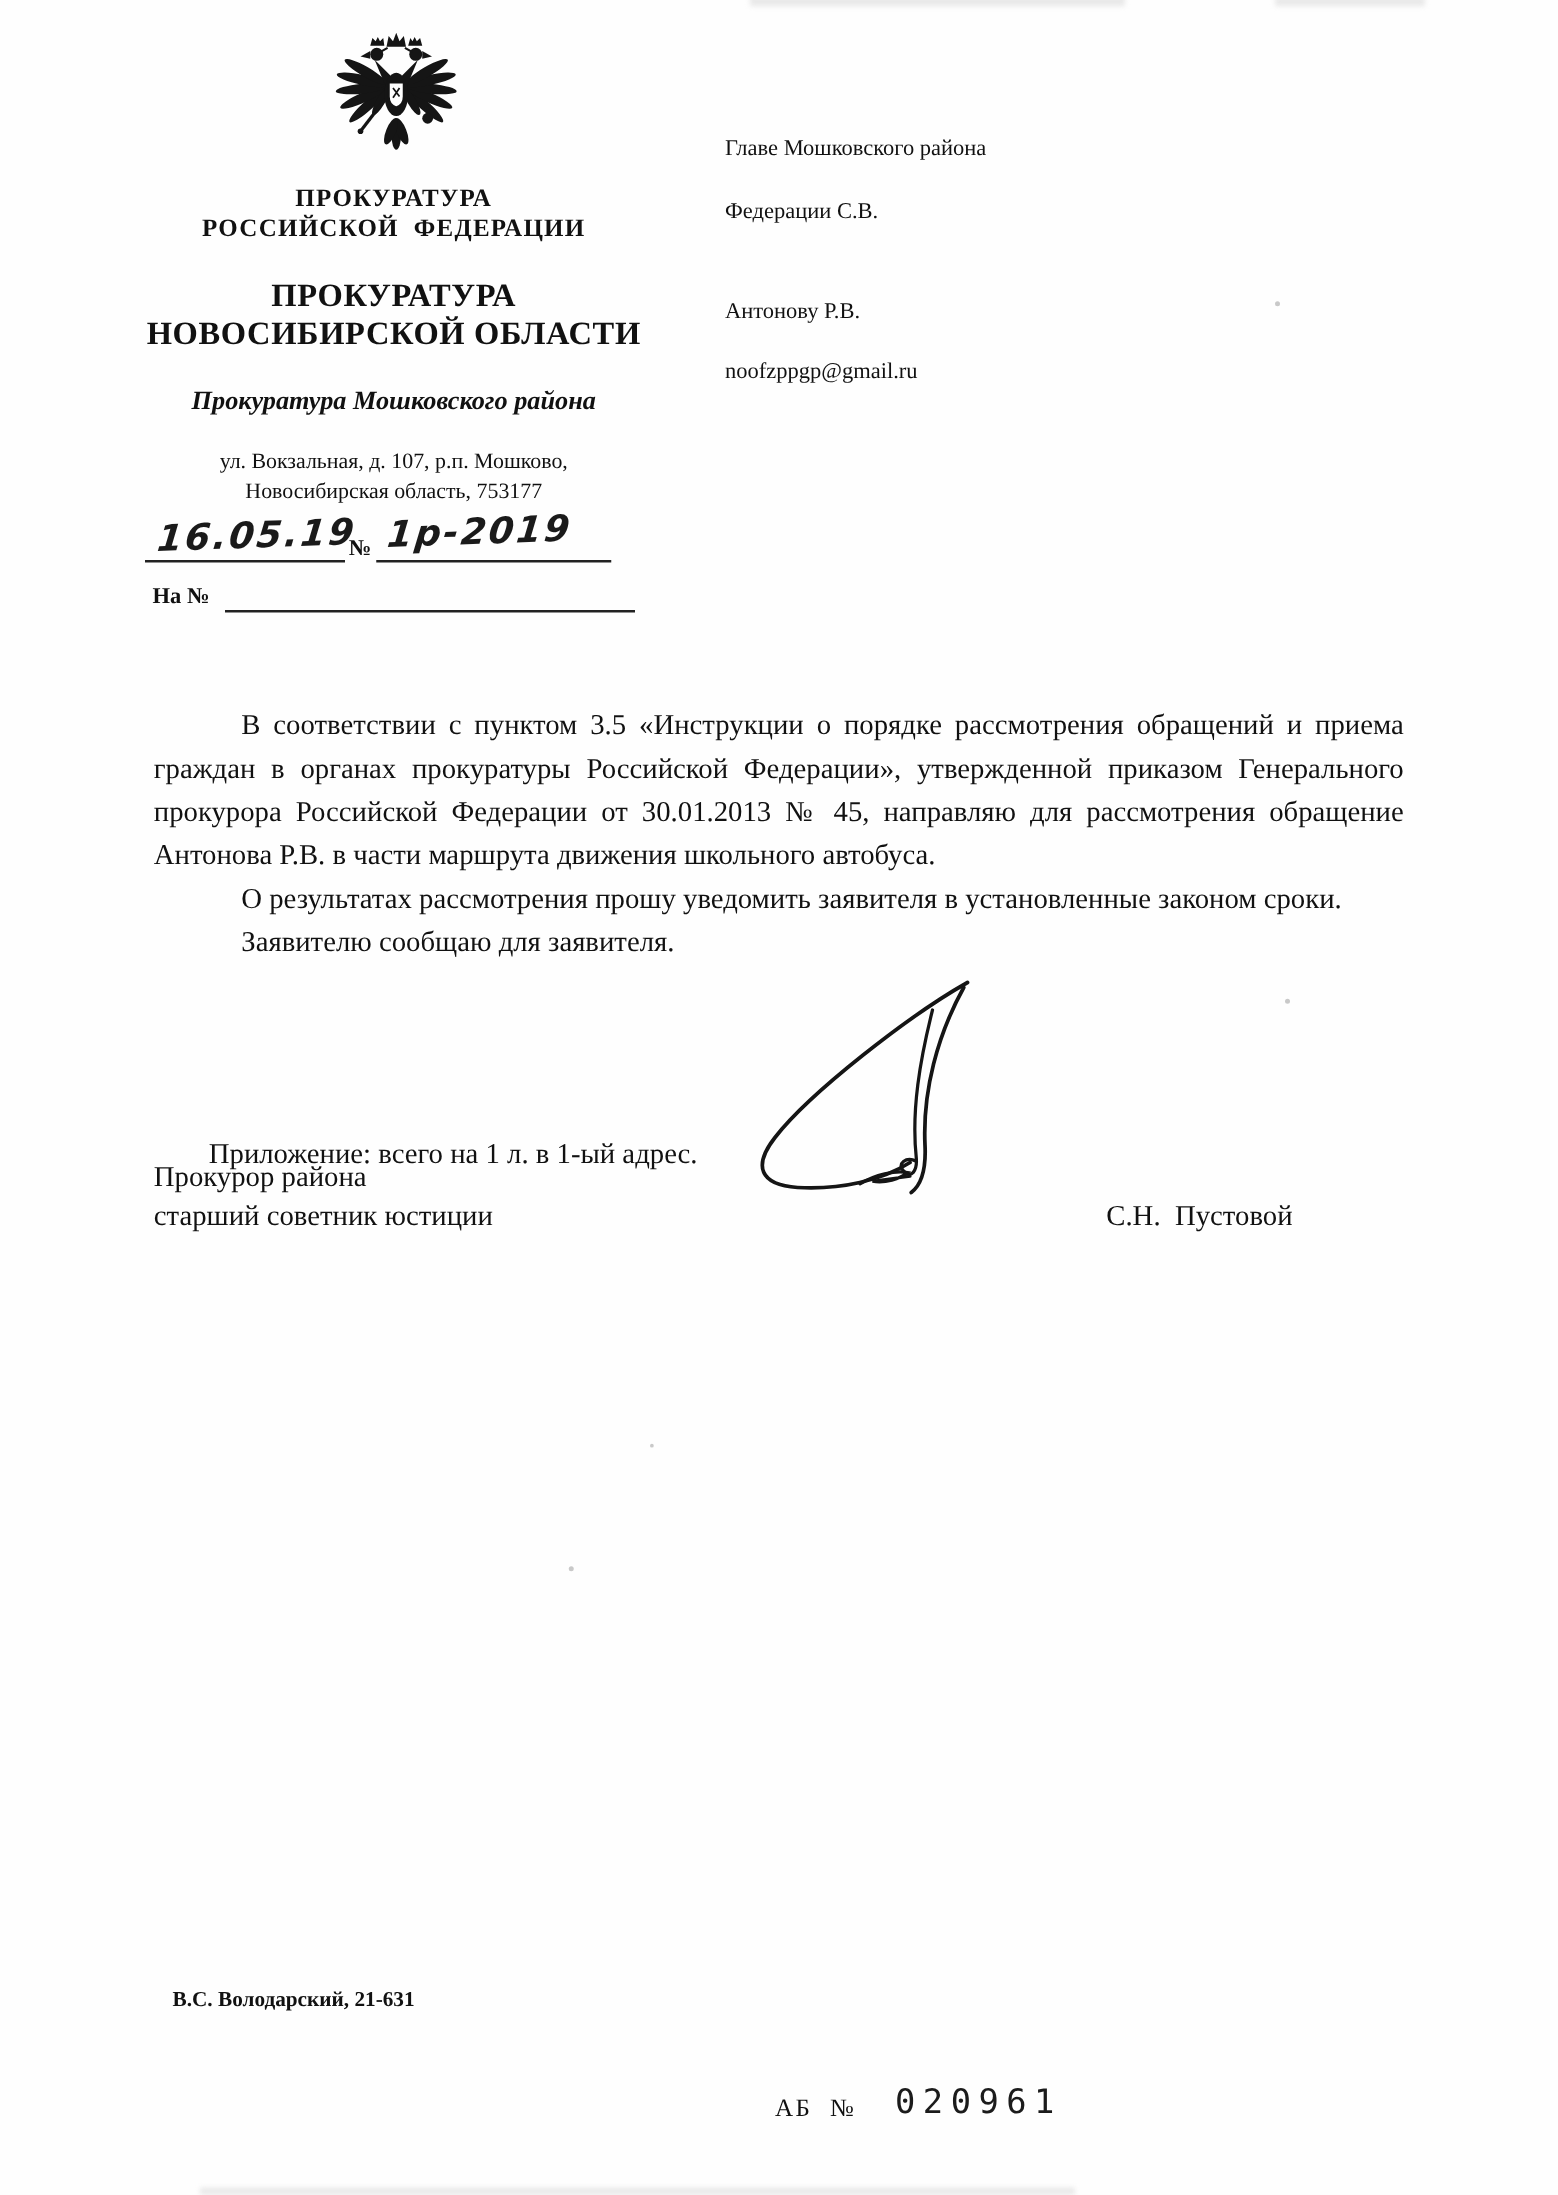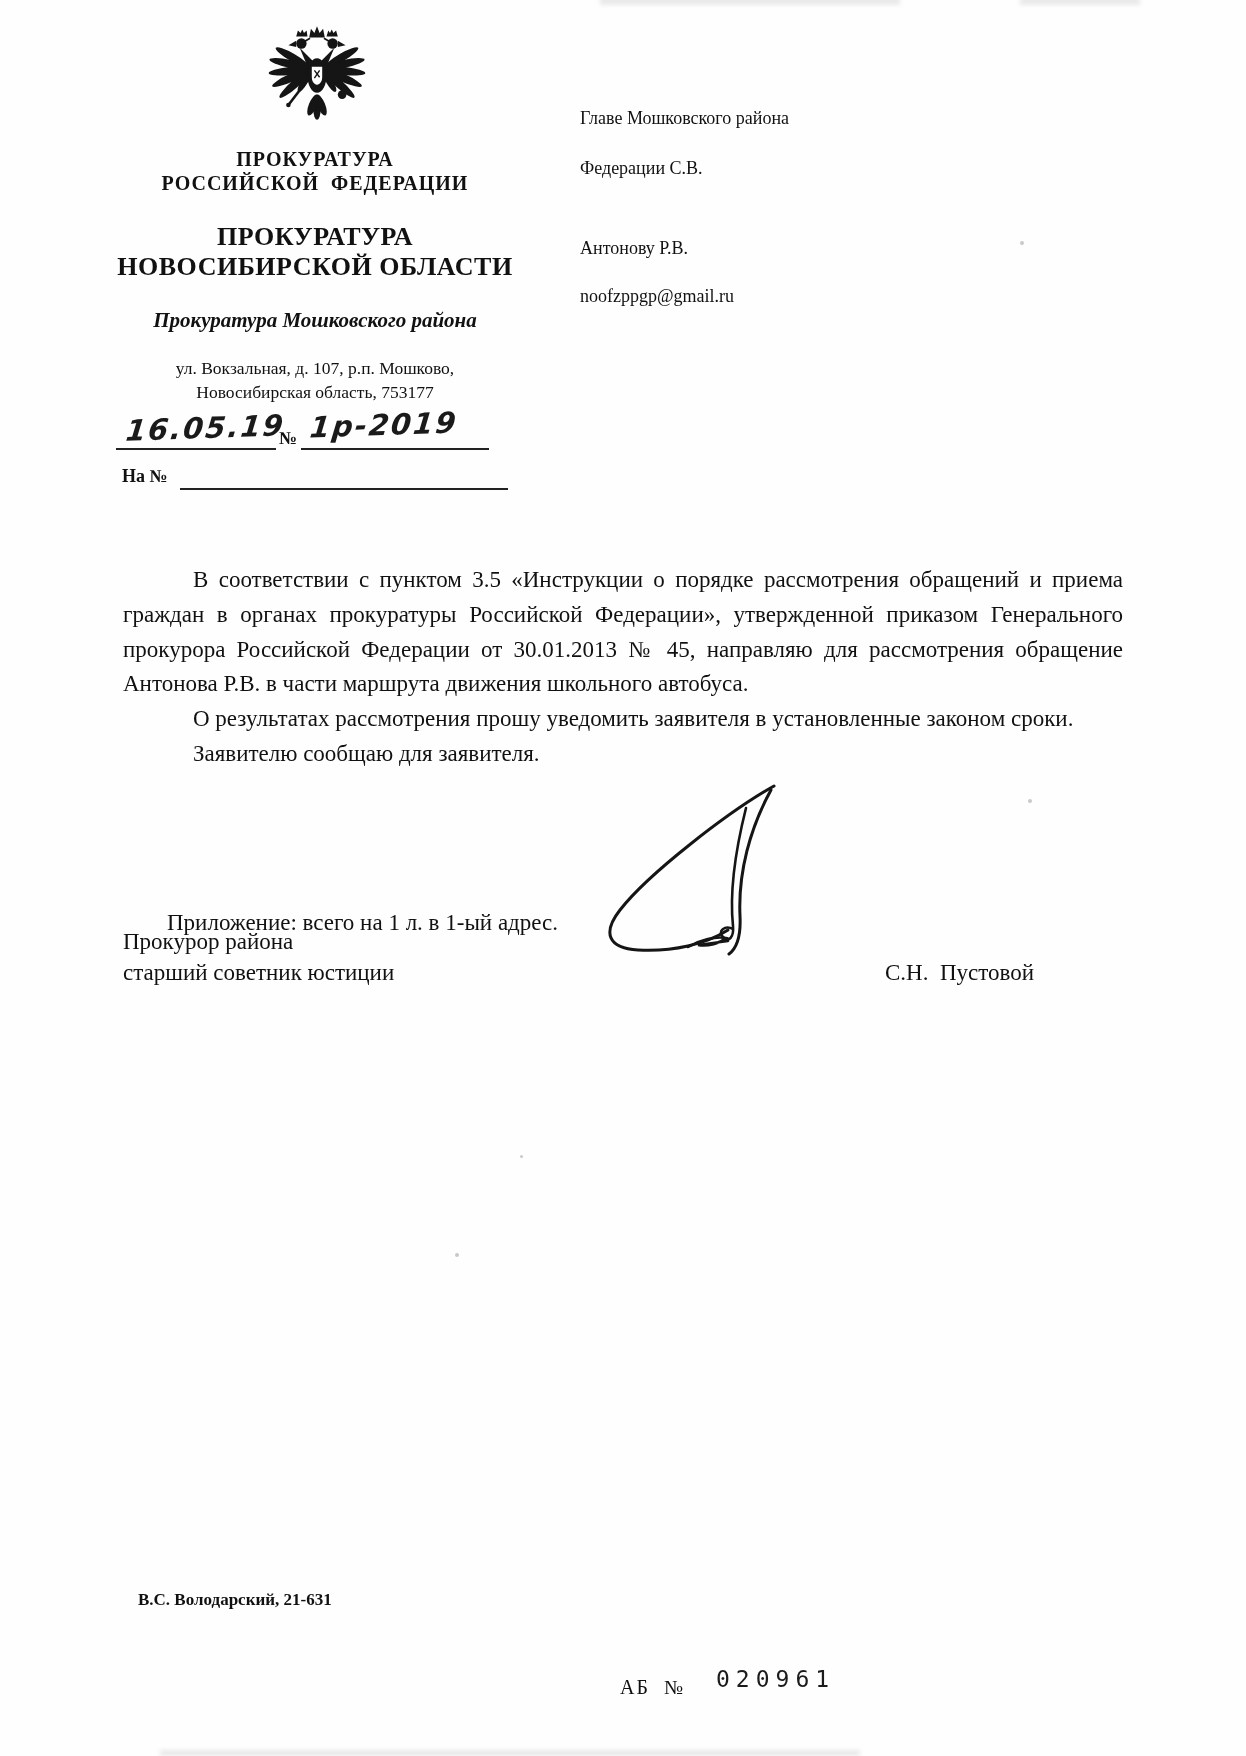--- a/index.html
+++ b/index.html
@@ -30,21 +30,21 @@
   .bodytext{
     left:123px;top:563px;width:1000px;font-size:23px;line-height:34.8px;
     text-align:justify;
   }
   .bodytext p{margin:0;text-indent:70px;}
   .sig-title{font-size:23px;white-space:pre;}
   .sig-name{font-size:23px;white-space:pre;}
   .footer-exec{font-size:17px;font-weight:bold;}
   .form-series{font-size:20px;letter-spacing:2px;white-space:pre;}
   .form-number{
-    font-family:"DejaVu Sans Mono",monospace;font-size:23px;letter-spacing:6px;
+    font-family:"DejaVu Sans Mono",monospace;font-size:27px;letter-spacing:6px;
     color:#1b1b1b;
   }
   .speck{background:#c9c9c9;border-radius:50%;}
   .smudge{background:#d8d8d8;filter:blur(2px);opacity:.55;}
   svg .ink{stroke:#151515;fill:none;stroke-linecap:round;}
 </style>
 </head>
 <body>
 
 <div class="page">

